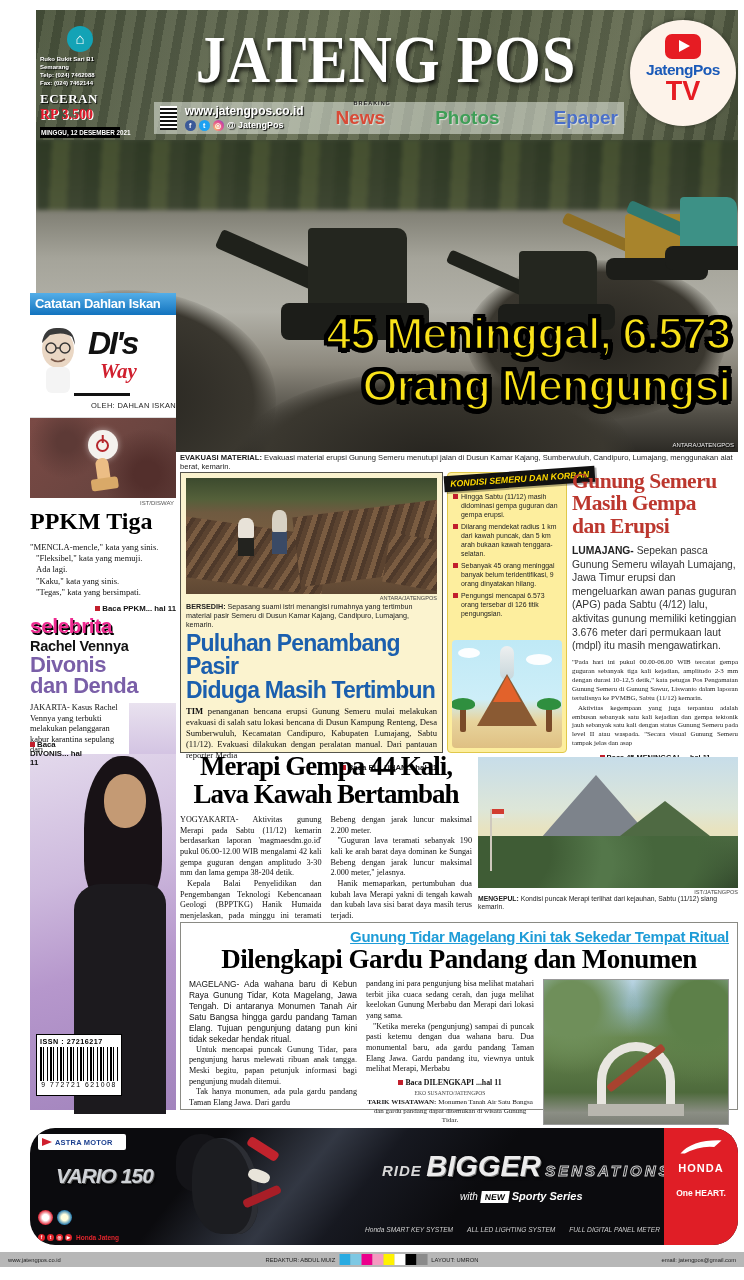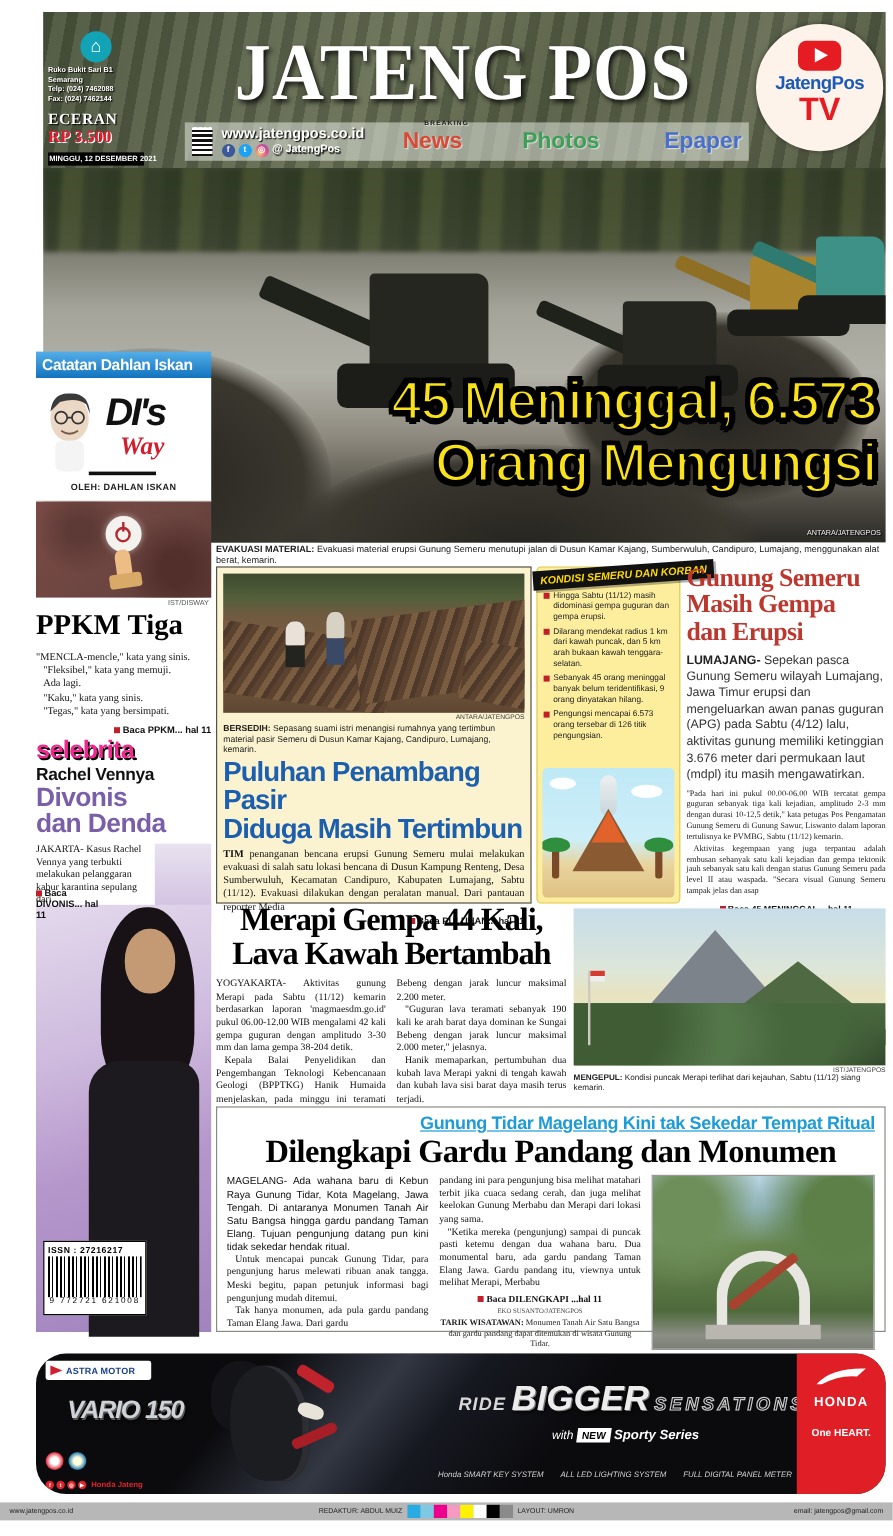--- a/index.html
+++ b/index.html
@@ -32,21 +32,21 @@
     border-top:6.5px solid transparent; border-bottom:6.5px solid transparent; }
   .tvname { color:#1b5ab8; font-weight:bold; font-size:15.5px; letter-spacing:-.5px; }
   .tvword { color:#e61c23; font-weight:bold; font-size:27px; line-height:.9; }
   .hdr-strip { position:absolute; left:118px; bottom:6px; width:470px; height:32px; z-index:2;
     background:rgba(225,231,222,.55); display:flex; align-items:center; gap:8px; padding:0 6px; }
   .qr { width:24px; height:24px; background:
     repeating-linear-gradient(0deg,#111 0 2px,#fff 2px 4px),
     repeating-linear-gradient(90deg,rgba(17,17,17,.8) 0 2px,rgba(255,255,255,.8) 2px 4px); }
   .site-col { line-height:1.1; }
   .site { color:#fff; font-weight:bold; font-size:12px; text-shadow:1px 1px 1px #000; }
-  .soc-row { display:flex; align-items:flex-start; gap:3px; margin-top:2px; }
+  .soc-row { display:flex; align-items:center; gap:3px; margin-top:2px; }
   .soc { width:11px; height:11px; border-radius:50%; color:#fff; font-size:7px; line-height:11px;
     text-align:center; font-weight:bold; }
   .soc.fb{background:#3b5998;} .soc.tw{background:#1da1f2;} .soc.ig{background:radial-gradient(circle at 30% 70%,#fdc468,#df4996 60%,#4f5bd5);}
   .handle { color:#fff; font-size:9px; font-weight:bold; text-shadow:1px 1px 1px #000; }
   .nav-item { font-weight:bold; font-size:19px; text-shadow:1px 1px 1px rgba(255,255,255,.6); position:relative; }
   .breaking { position:absolute; top:-7px; left:18px; font-size:5.5px; color:#222; font-weight:bold; letter-spacing:1px; }
   .nv-news{color:#d84a36;} .nv-photos{color:#3f9e57;} .nv-epaper{color:#4a6fc9;}
 
   
   .hero { left:36px; top:140px; width:702px; height:312px; overflow:hidden;
@@ -71,22 +71,22 @@
   .sidebar { left:30px; top:293px; width:146px; }
   .cdi-banner { height:22px; background:linear-gradient(180deg,#54aee8,#1273be); color:#fff;
     font-weight:bold; font-size:13px; line-height:22px; padding-left:5px; letter-spacing:-.3px; }
   .diway { height:103px; background:#fff; position:relative; border-bottom:1px solid #ddd; }
   .diway svg { position:absolute; left:4px; top:8px; }
   .di-logo { position:absolute; left:58px; top:10px; font-weight:bold; font-style:italic;
     font-size:32px; letter-spacing:-2px; color:#111; }
   .way-logo { position:absolute; left:70px; top:44px; font-family:"Liberation Serif",serif;
     font-style:italic; font-weight:bold; font-size:21px; color:#d01f2e; }
   .di-rule { position:absolute; left:44px; top:78px; width:56px; height:3px; background:#111; }
-  .di-by { position:absolute; left:0; top:86px; width:100%; text-align:center; font-size:7.5px;
-    font-weight:bold; color:#222; letter-spacing:.3px; }
+  .di-by { position:absolute; left:0; top:86px; width:100%; text-align:right; font-size:7.5px;
+    font-weight:normal; color:#222; letter-spacing:.3px; }
   .pwr-illus { height:80px; background:radial-gradient(circle at 25% 30%,#5d3a36 8%,transparent 30%),
     radial-gradient(circle at 80% 70%,#532f2c 10%,transparent 35%),
     linear-gradient(135deg,#7a4a45,#6b4540 60%,#5c3a36); position:relative; }
   .pwr-circle { position:absolute; left:50%; top:12px; transform:translateX(-50%); width:30px; height:30px;
     border-radius:50%; background:#f4f2ee; box-shadow:0 0 6px rgba(255,255,255,.5); }
   .pwr-glyph { position:absolute; left:8px; top:9px; width:13px; height:13px; border:2.5px solid #b5272d; border-radius:50%; }
   .pwr-glyph::after { content:""; position:absolute; left:50%; top:-6px; transform:translateX(-50%);
     width:2.5px; height:8px; background:#b5272d; }
   .hand { position:absolute; left:50%; top:40px; transform:translateX(-50%) rotate(-8deg); width:13px; height:26px;
     background:#ecbd85; border-radius:6px 6px 3px 3px; }

